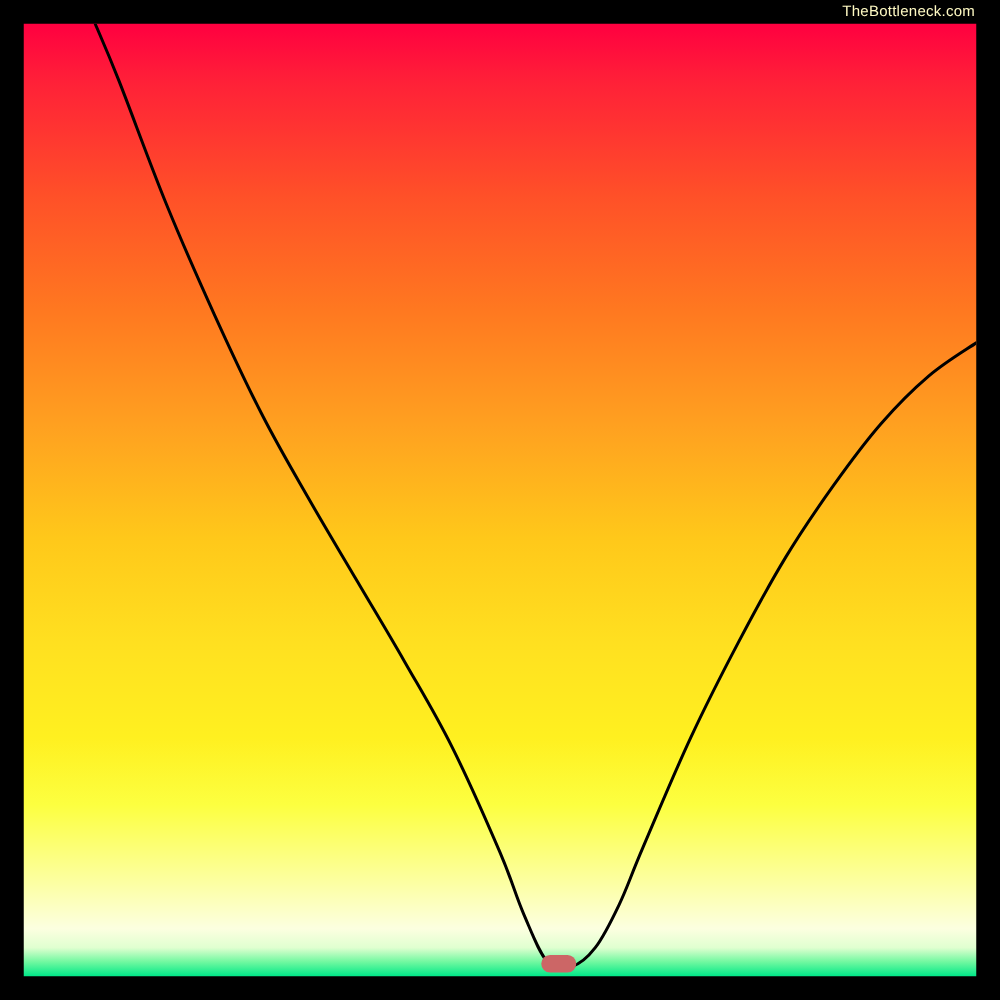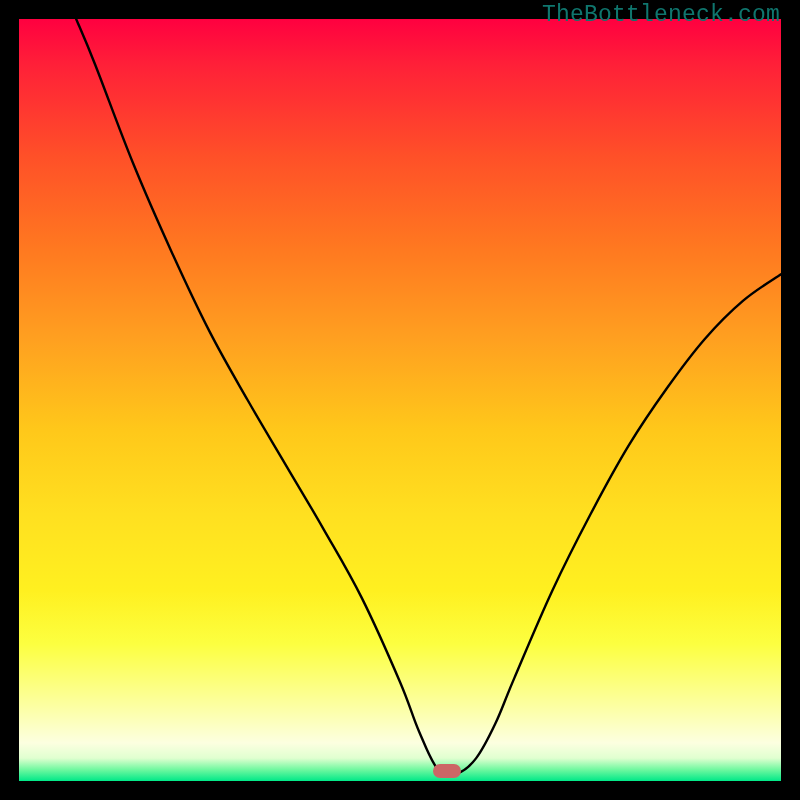--- a/index.html
+++ b/index.html
@@ -48,24 +48,24 @@
   }
   .marker {
     position: absolute;
     background: #cc6666;
     border-radius: 8px;
   }
   .watermark {
     position: absolute;
     top: 2px;
     right: 20px;
-    font-family: Liberation Mono, monospace;
-    font-size: 23px;
+    font-family: Liberation Sans, sans-serif;
+    font-size: 12px;
     font-weight: 500;
-    color: #0f766e;
+    color: #fef9c3;
     letter-spacing: 0.2px;
   }
 </style>
 </head>
 <body>
 
 <div class="chart-container">
 
   <div class="plot-area"></div>
 

